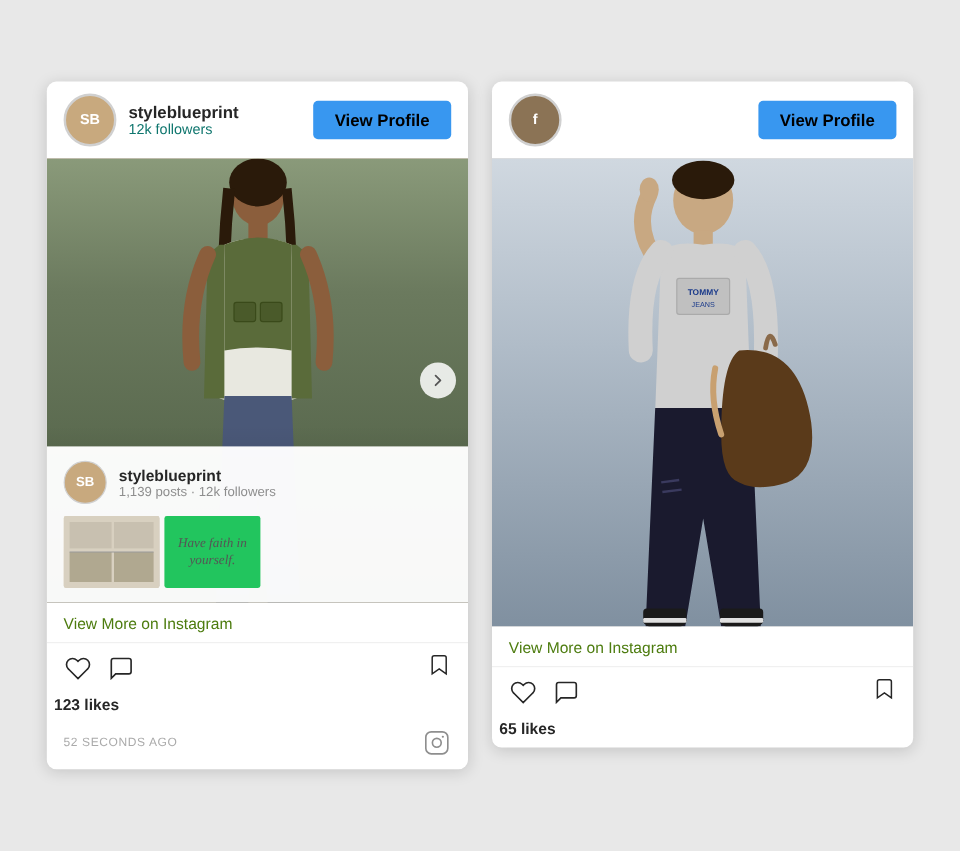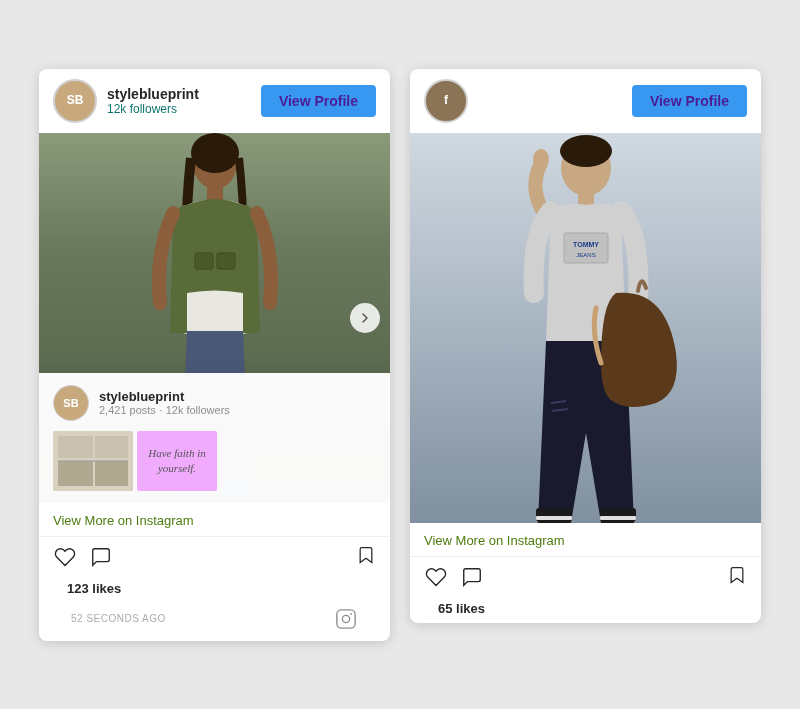--- a/index.html
+++ b/index.html
@@ -64,21 +64,21 @@
       font-weight: 600;
       font-size: 14px;
       color: #262626;
     }
     .followers {
       font-size: 12px;
       color: #0f766e;
     }
     .view-profile-btn {
       background: #3897f0;
-      color: #4c1d95;
+      color: #000000;
       border: none;
       border-radius: 4px;
       padding: 8px 18px;
       font-size: 14px;
       font-weight: 600;
       cursor: pointer;
       white-space: nowrap;
     }
     .post-image {
       width: 100%;
@@ -184,21 +184,21 @@
       width: 80px;
       height: 60px;
       background: #b8c0b0;
       border-radius: 2px;
       overflow: hidden;
     }
     .popup-thumb.kitchen {
       background: linear-gradient(135deg, #e8e0d0, #c8c0b0);
     }
     .popup-thumb.quote {
-      background: #f0abfc;
+      background: #22c55e;
       display: flex;
       align-items: center;
       justify-content: center;
       padding: 6px;
     }
     .quote-text {
       font-family: 'Georgia', serif;
       font-size: 11px;
       color: #555;
       text-align: center;
@@ -245,32 +245,32 @@
       cursor: pointer;
     }
     .bookmark-icon svg {
       width: 20px;
       height: 20px;
       stroke: #262626;
       fill: none;
       stroke-width: 1.5;
     }
     .likes-row {
-      padding: 2px 28px 6px;
+      padding: 2px 6px 6px;
     }
     .likes-count {
       font-weight: 600;
       font-size: 13px;
       color: #262626;
     }
     .timestamp-row {
       display: flex;
       align-items: center;
       justify-content: space-between;
-      padding: 4px 32px 10px;
+      padding: 4px 14px 10px;
     }
     .timestamp {
       font-size: 10px;
       color: #aaa;
       letter-spacing: 0.5px;
       text-transform: uppercase;
     }
     .instagram-icon {
       width: 24px;
       height: 24px;
@@ -350,21 +350,21 @@
         </svg>
       </div>
 
       <div class="profile-popup">
         <div class="popup-header">
           <div class="popup-avatar">
             <span>SB</span>
           </div>
           <div class="popup-info">
             <div class="popup-username">styleblueprint</div>
-            <div class="popup-stats">2,421 posts · 12k followers</div>
+            <div class="popup-stats">1,139 posts · 12k followers</div>
           </div>
         </div>
         <div class="popup-images">
           <div class="popup-thumb kitchen">
             
             <svg width="80" height="60" viewBox="0 0 80 60" fill="none" xmlns="http://www.w3.org/2000/svg">
               <rect width="80" height="60" fill="#d8d0c0"></rect>
               <rect x="5" y="30" width="35" height="25" fill="#b0a890"></rect>
               <rect x="42" y="30" width="33" height="25" fill="#b0a890"></rect>
               <rect x="5" y="5" width="35" height="22" fill="#c8c0b0"></rect>

